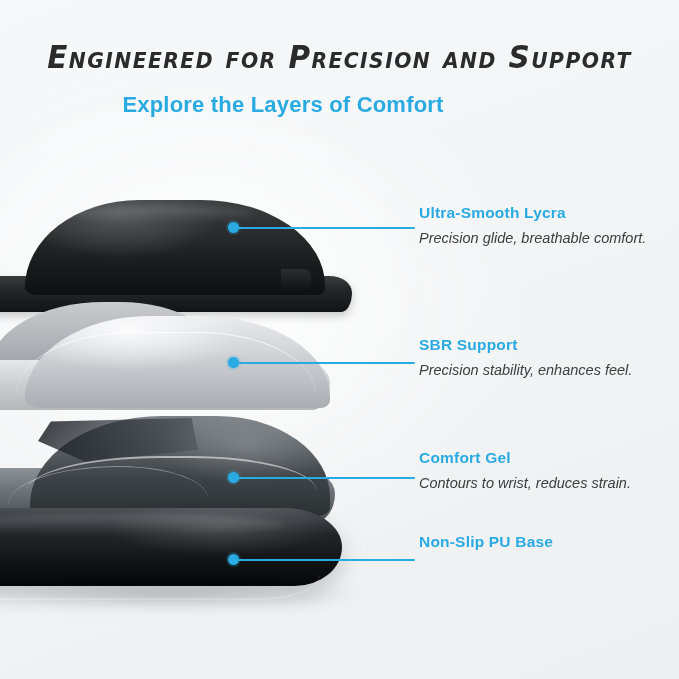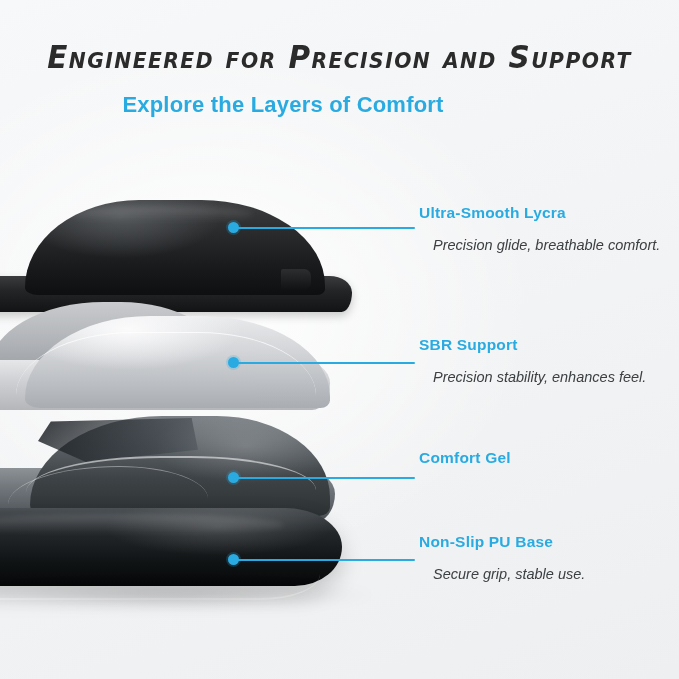--- a/index.html
+++ b/index.html
@@ -244,21 +244,21 @@
     letter-spacing: 0.2px;
     margin: 0 0 7px 0;
     white-space: nowrap;
   }
   .callout-desc {
     font-family: "Liberation Sans", sans-serif;
     font-style: italic;
     font-size: 14.5px;
     line-height: 1.34;
     color: #3c4043;
-    margin: 14px;
+    margin: 0;
     max-width: 232px;
   }
 </style>
 </head>
 <body>
 
 <div id="infographic">
 
   <div class="bg-wash"></div>
 
@@ -317,26 +317,26 @@
       <p class="callout-desc">Precision stability, enhances feel.</p>
     </div>
   </div>
 
   <div class="callout">
     <div class="callout-dot" style="left:228px; top:472px;"></div>
     <div class="callout-line" style="left:236px; top:476.5px; width:176px;"></div>
     <div class="callout-tick" style="left:399px; top:476.5px;"></div>
     <div class="callout-text" style="left:419px; top:449px;">
       <p class="callout-title">Comfort Gel</p>
+      <p class="callout-desc">Contours to wrist, reduces strain.</p>
     </div>
   </div>
 
   <div class="callout">
     <div class="callout-dot" style="left:228px; top:554px;"></div>
     <div class="callout-line" style="left:236px; top:558.5px; width:176px;"></div>
     <div class="callout-tick" style="left:399px; top:558.5px;"></div>
     <div class="callout-text" style="left:419px; top:533px;">
       <p class="callout-title">Non-Slip PU Base</p>
-      <p class="callout-desc">Secure grip, stable use.</p>
     </div>
   </div>
 
 </div>
 
 </body></html>

